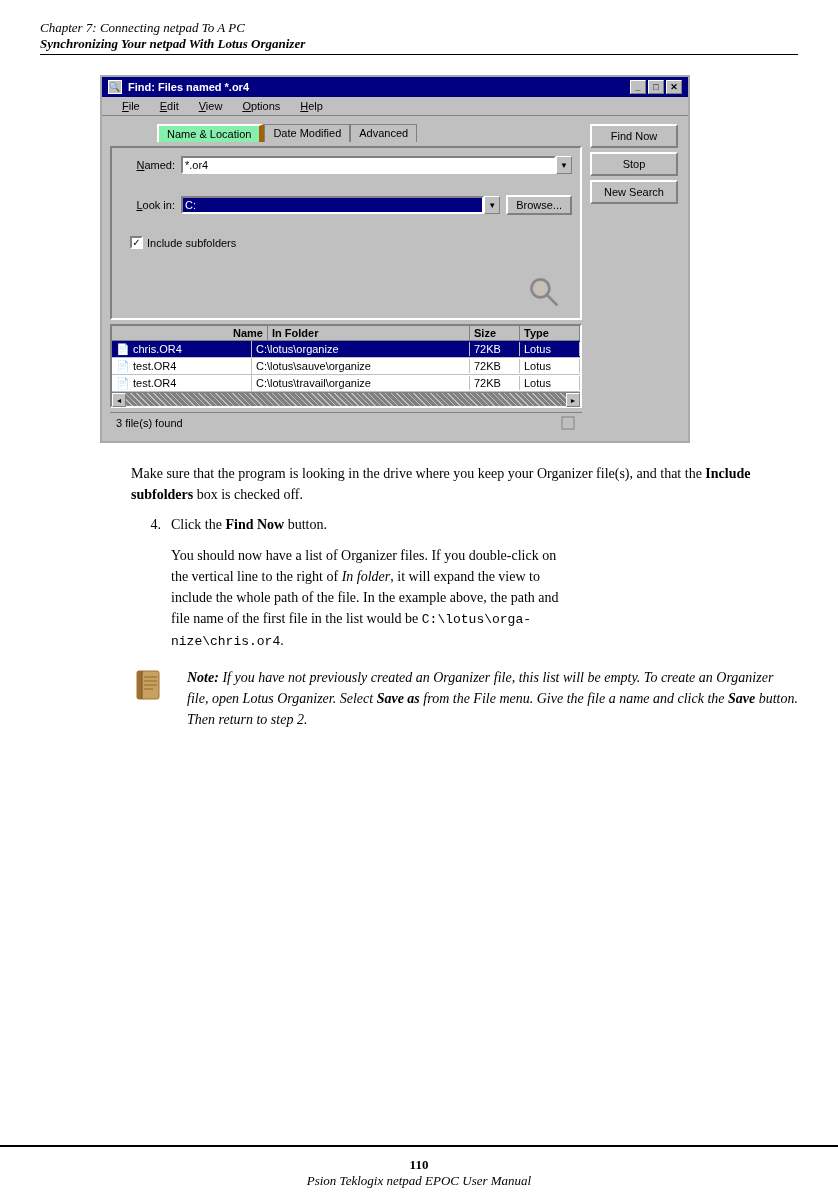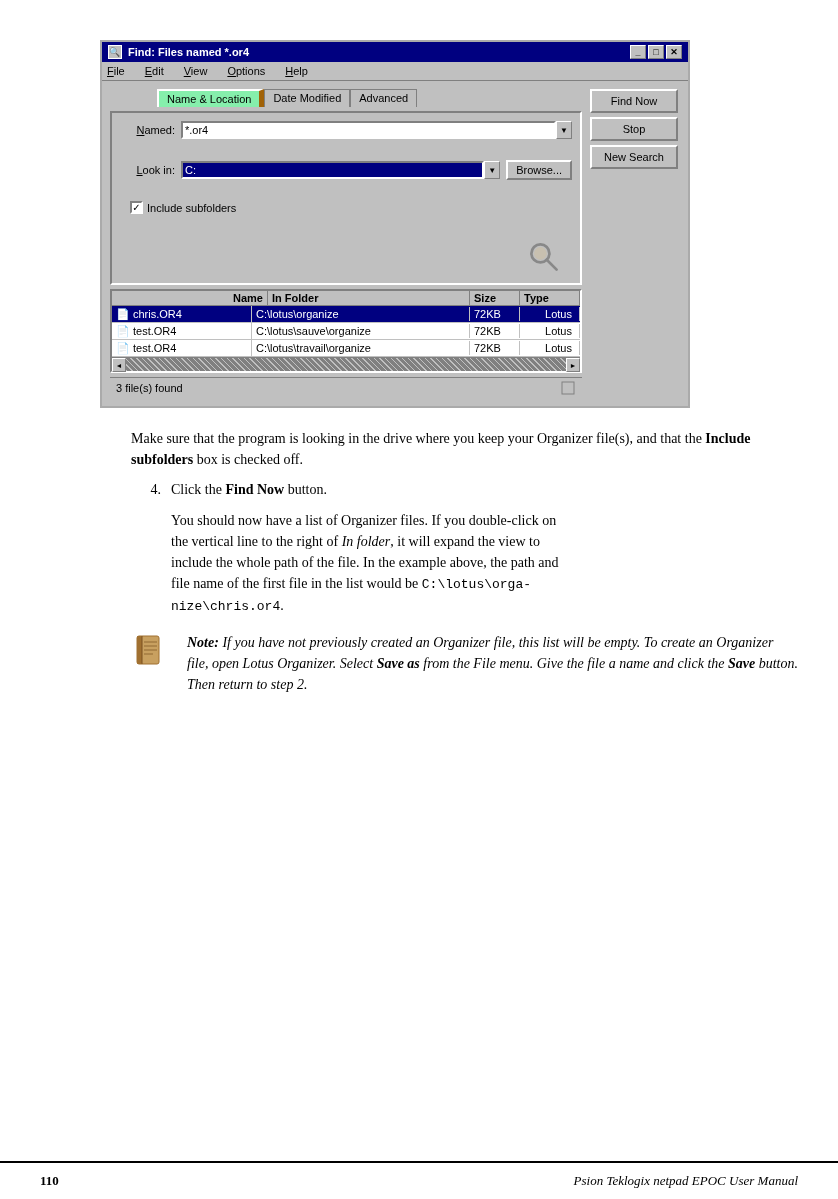--- a/index.html
+++ b/index.html
@@ -92,21 +92,21 @@
       font-size: 9px;
       display: flex;
       align-items: center;
       justify-content: center;
       cursor: pointer;
       color: #000;
     }
 
     .dialog-menubar {
       background: #c0c0c0;
-      padding: 2px 1px;
+      padding: 2px 16px;
       display: flex;
       gap: 12px;
       font-size: 11px;
       border-bottom: 1px solid #808080;
     }
 
     .menu-item {
       padding: 1px 4px;
       cursor: pointer;
     }
@@ -321,21 +321,21 @@
 
     .td-name {
       width: 140px;
       display: flex;
       align-items: center;
       gap: 3px;
     }
 
     .td-folder { flex: 1; }
     .td-size { width: 50px; }
-    .td-type { width: 60px; text-align: right; }
+    .td-type { width: 60px; }
 
     .file-icon {
       width: 14px;
       height: 14px;
       display: inline-flex;
       align-items: center;
       justify-content: center;
       flex-shrink: 0;
     }
 
@@ -443,40 +443,46 @@
 
     .footer-bar {
       position: absolute;
       bottom: 0;
       left: 0;
       right: 0;
       padding: 10px 40px;
       border-top: 2px solid #000;
       display: flex;
       justify-content: space-between;
+      align-items: center;
       font-size: 13px;
+      flex-direction: column;
     }
 
     .page-number {
       font-weight: bold;
     }
 
     .footer-right {
       font-style: italic;
     }
 
     .bold { font-weight: bold; }
     .italic { font-style: italic; }
     .code-text { font-family: Courier New, monospace; font-size: 13px; }
   </style>
 </head>
 <body>
 
 <div class="page-container" style="position:relative; min-height:1199px;">
 
+  <div class="chapter-header">
+    <div class="chapter-title">Chapter 7:  Connecting netpad To A PC</div>
+    <div class="chapter-subtitle">Synchronizing Your netpad With Lotus Organizer</div>
+  </div>
 
   <div class="dialog-screenshot">
 
     <div class="dialog-titlebar">
       <div class="dialog-titlebar-left">
         <div class="title-icon">🔍</div>
         <span>Find: Files named *.or4</span>
       </div>
       <div class="win-controls">
         <div class="win-btn">_</div>

